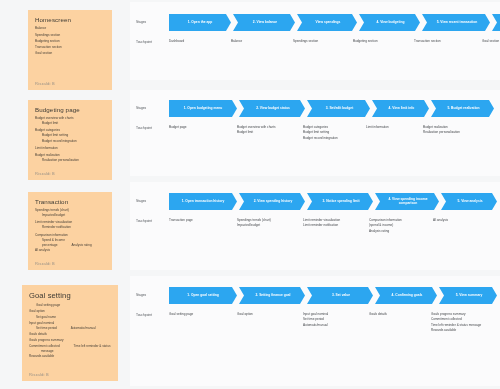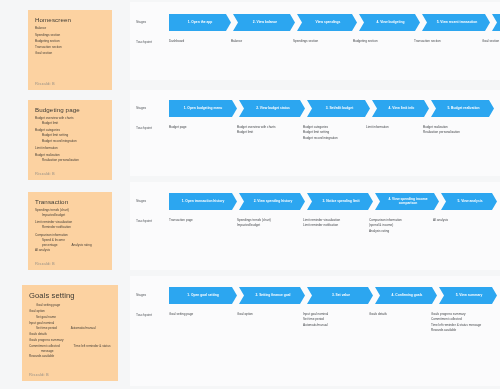--- a/index.html
+++ b/index.html
@@ -149,21 +149,21 @@
         <div class="card-line gap">Comparison information</div>
         <div class="card-line sub">Spend &amp; Income</div>
         <div class="card-line sub two">
           <span>percentage</span>
           <span>Analysis rating</span>
         </div>
         <div class="card-line">AI analysis</div>
         <div class="card-foot">Riszaldi B</div>
       </div>
       <div class="card" style="left: 22px; top: 285px; width: 96px; height: 96px;">
-        <div class="card-title big">Goals setting</div>
+        <div class="card-title big">Goal setting</div>
         <div class="card-line sub">Goal setting page</div>
         <div class="card-line gap-s">Goal option</div>
         <div class="card-line sub gap-s">Set goal name</div>
         <div class="card-line gap-s">Input goal nominal</div>
         <div class="card-line sub gap-s two">
           <span>Set time period</span>
           <span>Automatic/manual</span>
         </div>
         <div class="card-line gap-s">Goals details</div>
         <div class="card-line gap-s">Goals progress summary</div>

